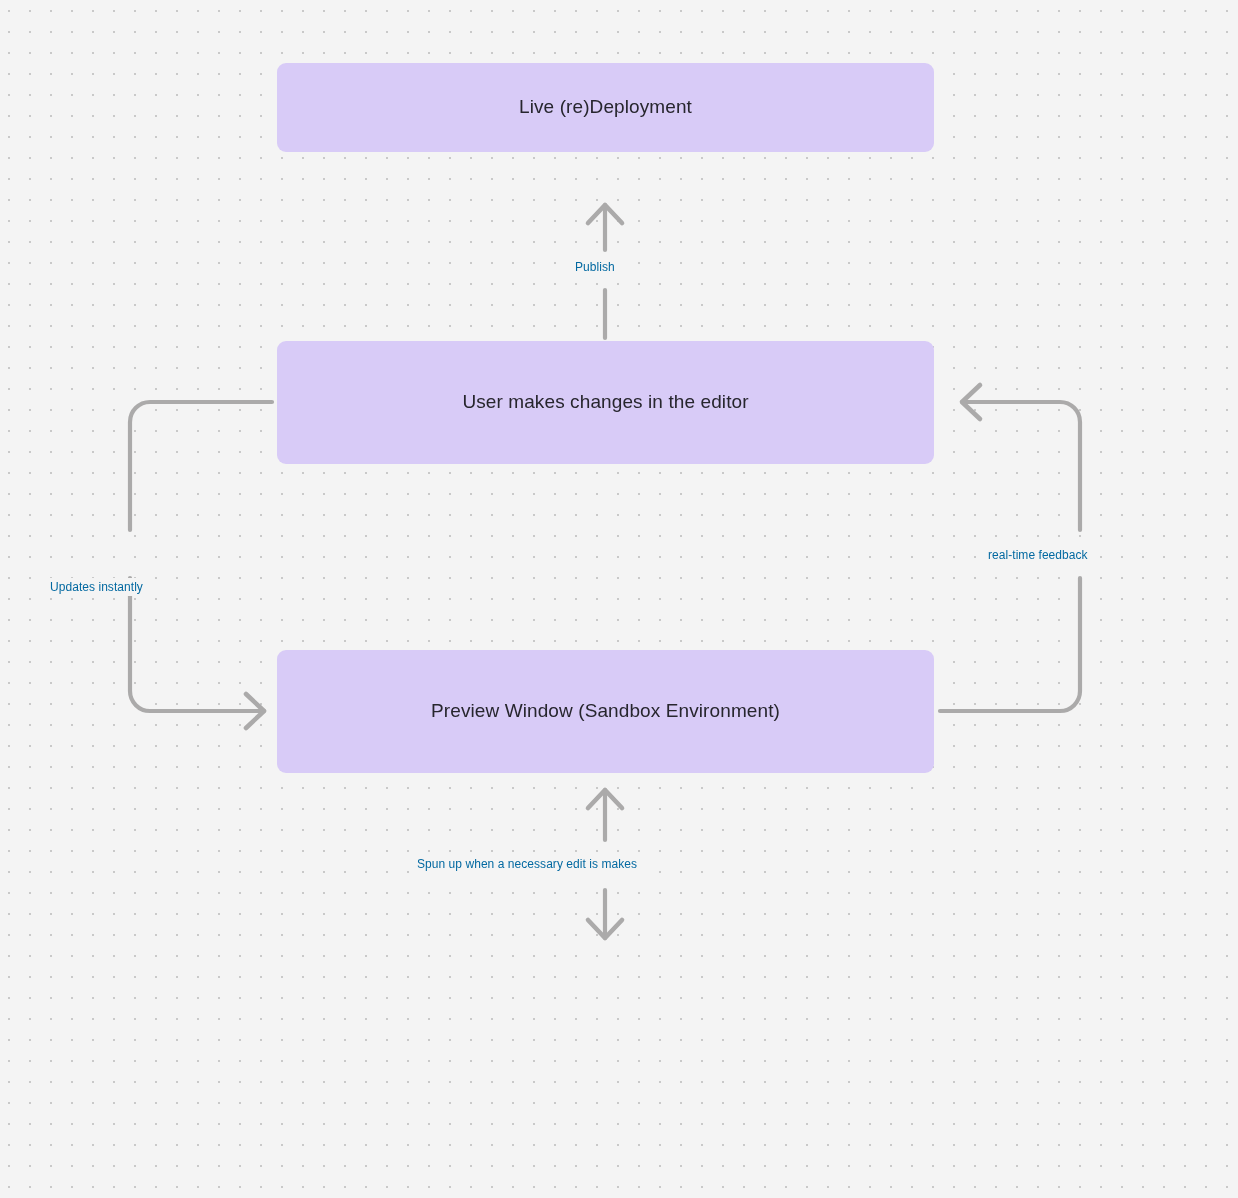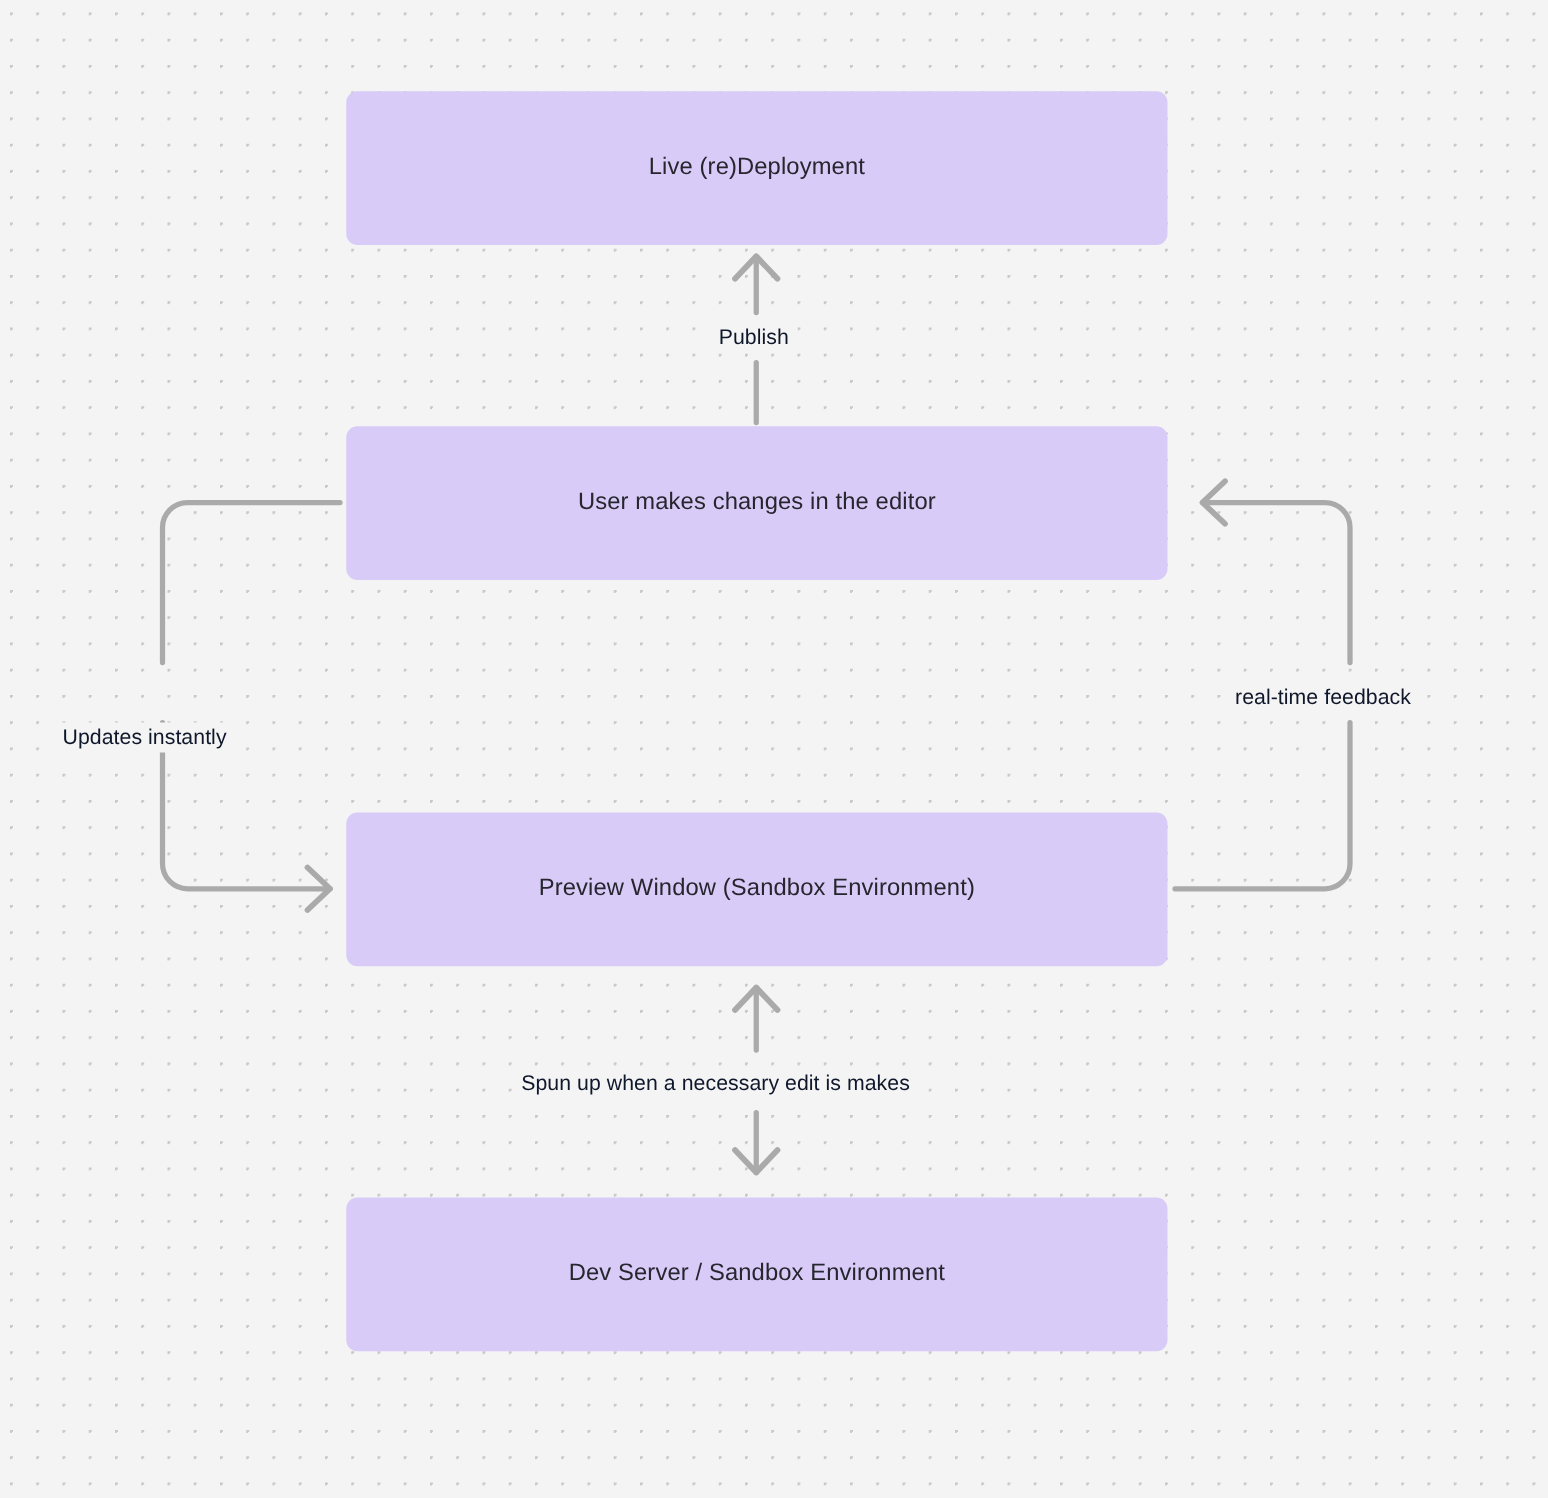--- a/index.html
+++ b/index.html
@@ -34,21 +34,21 @@
   }
   .node-label {
     font-size: 19px;
     color: #27262e;
     letter-spacing: 0.1px;
     text-align: center;
     line-height: 1.3;
     white-space: nowrap;
   }
 
-  #node-live        { left: 277px; top: 73px;  width: 657px; height: 123px; }
+  #node-live        { left: 277px; top: 63px;  width: 657px; height: 89px; }
   #node-user        { left: 277px; top: 341px; width: 657px; height: 123px; }
   #node-preview     { left: 277px; top: 650px; width: 657px; height: 123px; justify-content: center; }
   #node-dev         { left: 277px; top: 958px; width: 657px; height: 123px; }
 
   
   #edges {
     position: absolute;
     left: 0; top: 0;
     width: 1238px;
     height: 1198px;
@@ -66,22 +66,22 @@
     fill: none;
     stroke: #abaaaa;
     stroke-width: 4.6;
     stroke-linecap: round;
     stroke-linejoin: round;
   }
 
   
   .edge-label {
     position: absolute;
-    font-size: 17px;
-    color: #0f172a;
+    font-size: 12px;
+    color: #0369a1;
     white-space: nowrap;
     background: #f4f4f4;
     padding: 2px 7px;
     z-index: 4;
     letter-spacing: 0.05px;
   }
   #label-publish {
     left: 568px;
     top: 258px;
   }
@@ -145,17 +145,14 @@
   </div>
 
   <div class="node" id="node-user">
     <span class="node-label">User makes changes in the editor</span>
   </div>
 
   <div class="node" id="node-preview">
     <span class="node-label">Preview Window (Sandbox Environment)</span>
   </div>
 
-  <div class="node" id="node-dev">
-    <span class="node-label">Dev Server / Sandbox Environment</span>
-  </div>
 
 </div>
 
 </body></html>

